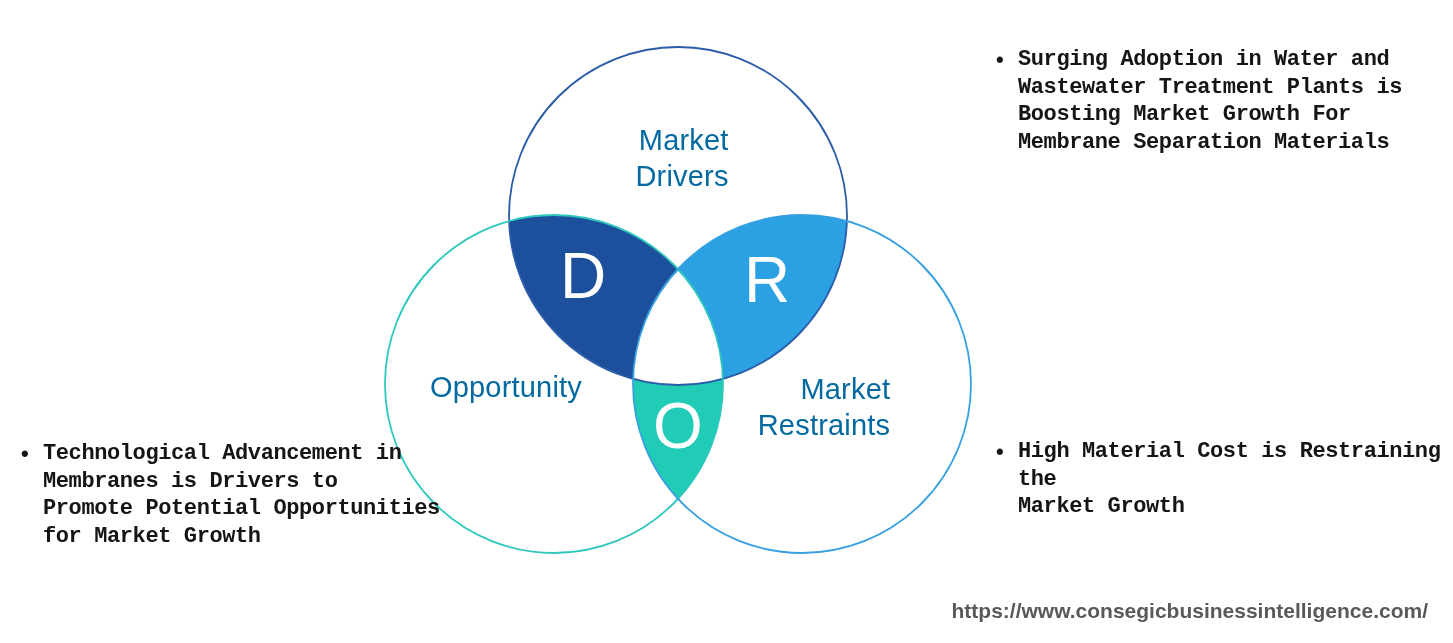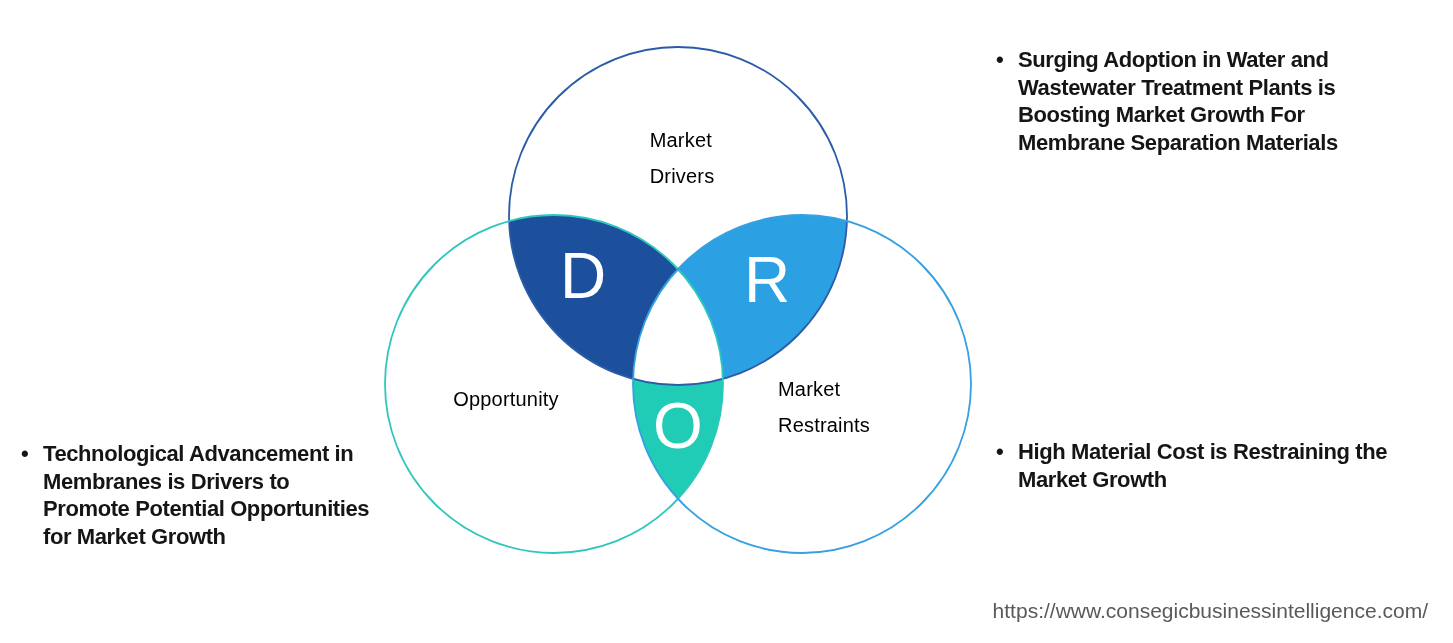--- a/index.html
+++ b/index.html
@@ -20,25 +20,25 @@
   .venn-svg {
     position: absolute;
     left: 0;
     top: 0;
     width: 1453px;
     height: 643px;
   }
   .venn-label {
     position: absolute;
     transform: translateX(-50%);
-    text-align: left;
+    text-align: right;
     white-space: pre-line;
-    font-size: 20px;
+    font-size: 29px;
     line-height: 36px;
-    color: #000000;
+    color: #0369a1;
     font-weight: 400;
     letter-spacing: 0.2px;
   }
   .venn-letter {
     position: absolute;
     transform: translate(-50%, -50%);
     color: #ffffff;
     font-size: 64px;
     line-height: 1;
     font-weight: 400;
@@ -54,37 +54,38 @@
     letter-spacing: -0.4px;
   }
   .bullet-marker {
     width: 22px;
     flex: 0 0 22px;
     font-size: 22px;
     line-height: 27.5px;
   }
   .bullet-text {
     white-space: pre-line;
+    font-family: Liberation Mono, monospace;
   }
   .bullet-left   { left: 21px;  top: 440px; }
   .bullet-right-top    { left: 996px; top: 46px;  }
   .bullet-right-bottom { left: 996px; top: 438px; }
   .label-drivers     { left: 682px; top: 122px; }
-  .label-opportunity { left: 506px; top: 381px; }
+  .label-opportunity { left: 506px; top: 369px; }
   .label-restraints  { left: 824px; top: 371px; }
   .letter-d { left: 583px; top: 276px; }
   .letter-r { left: 767px; top: 280px; }
   .letter-o { left: 678px; top: 426px; }
   .footer-url {
     position: absolute;
     right: 25px;
     top: 599px;
     font-size: 21px;
     color: #595959;
-    font-weight: 400;
+    font-weight: 700;
     text-decoration: none;
   }
 </style>
 </head>
 <body>
 
 <div class="canvas">
 
   <svg class="venn-svg" viewBox="0 0 1453 643" xmlns="http://www.w3.org/2000/svg">
 

